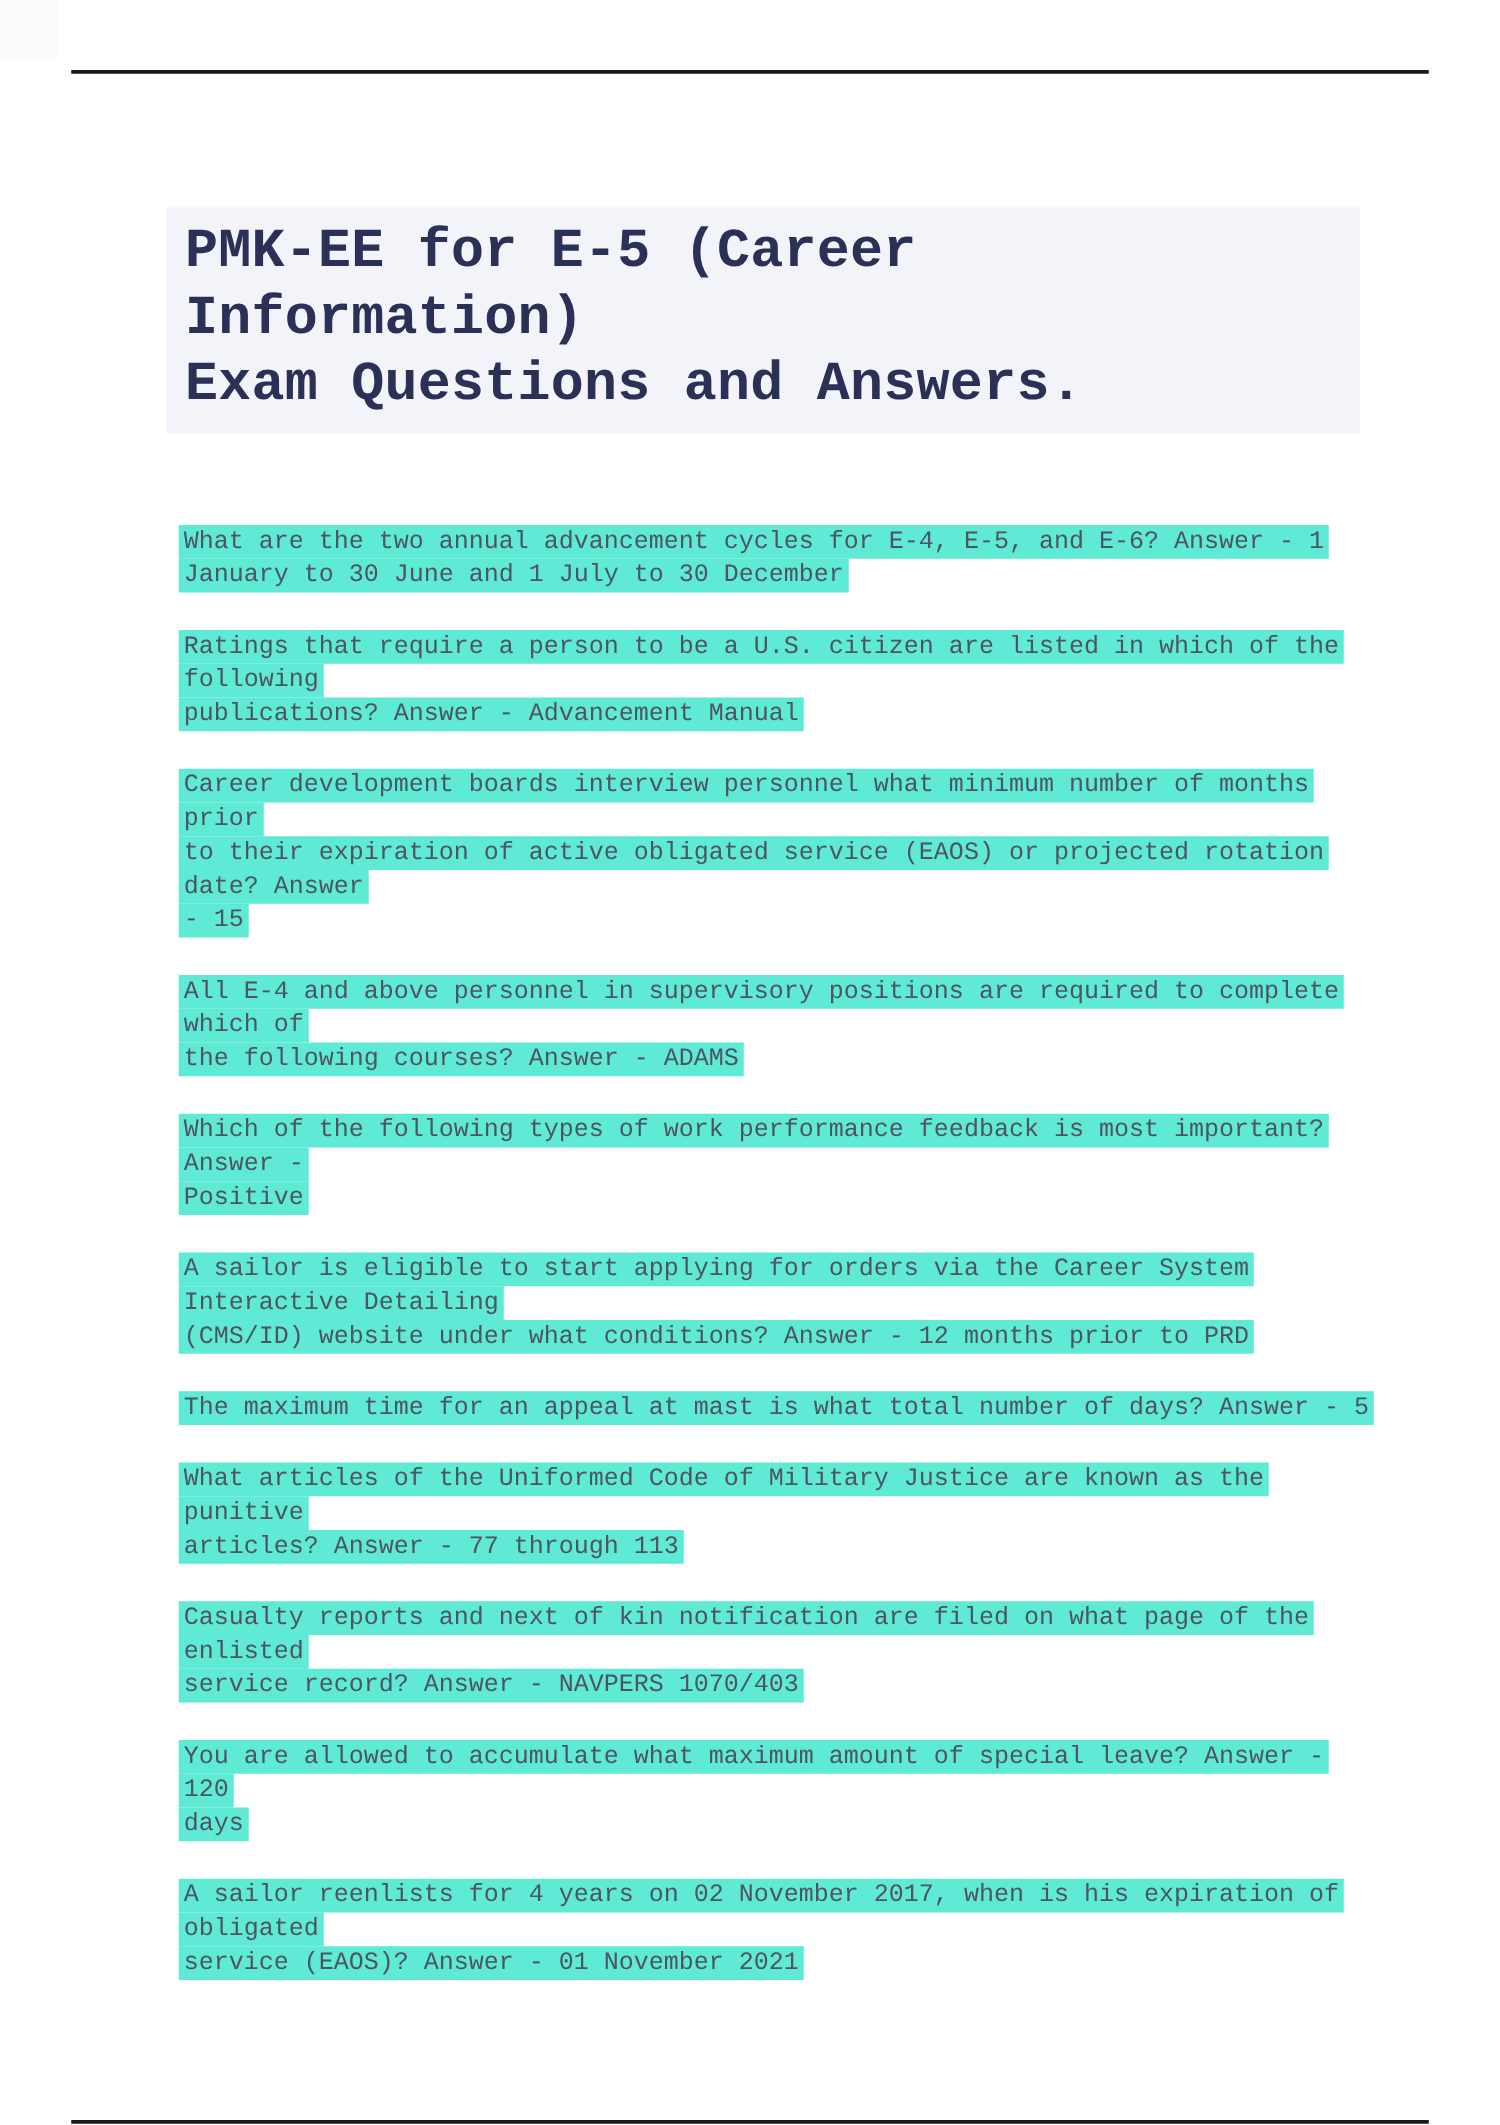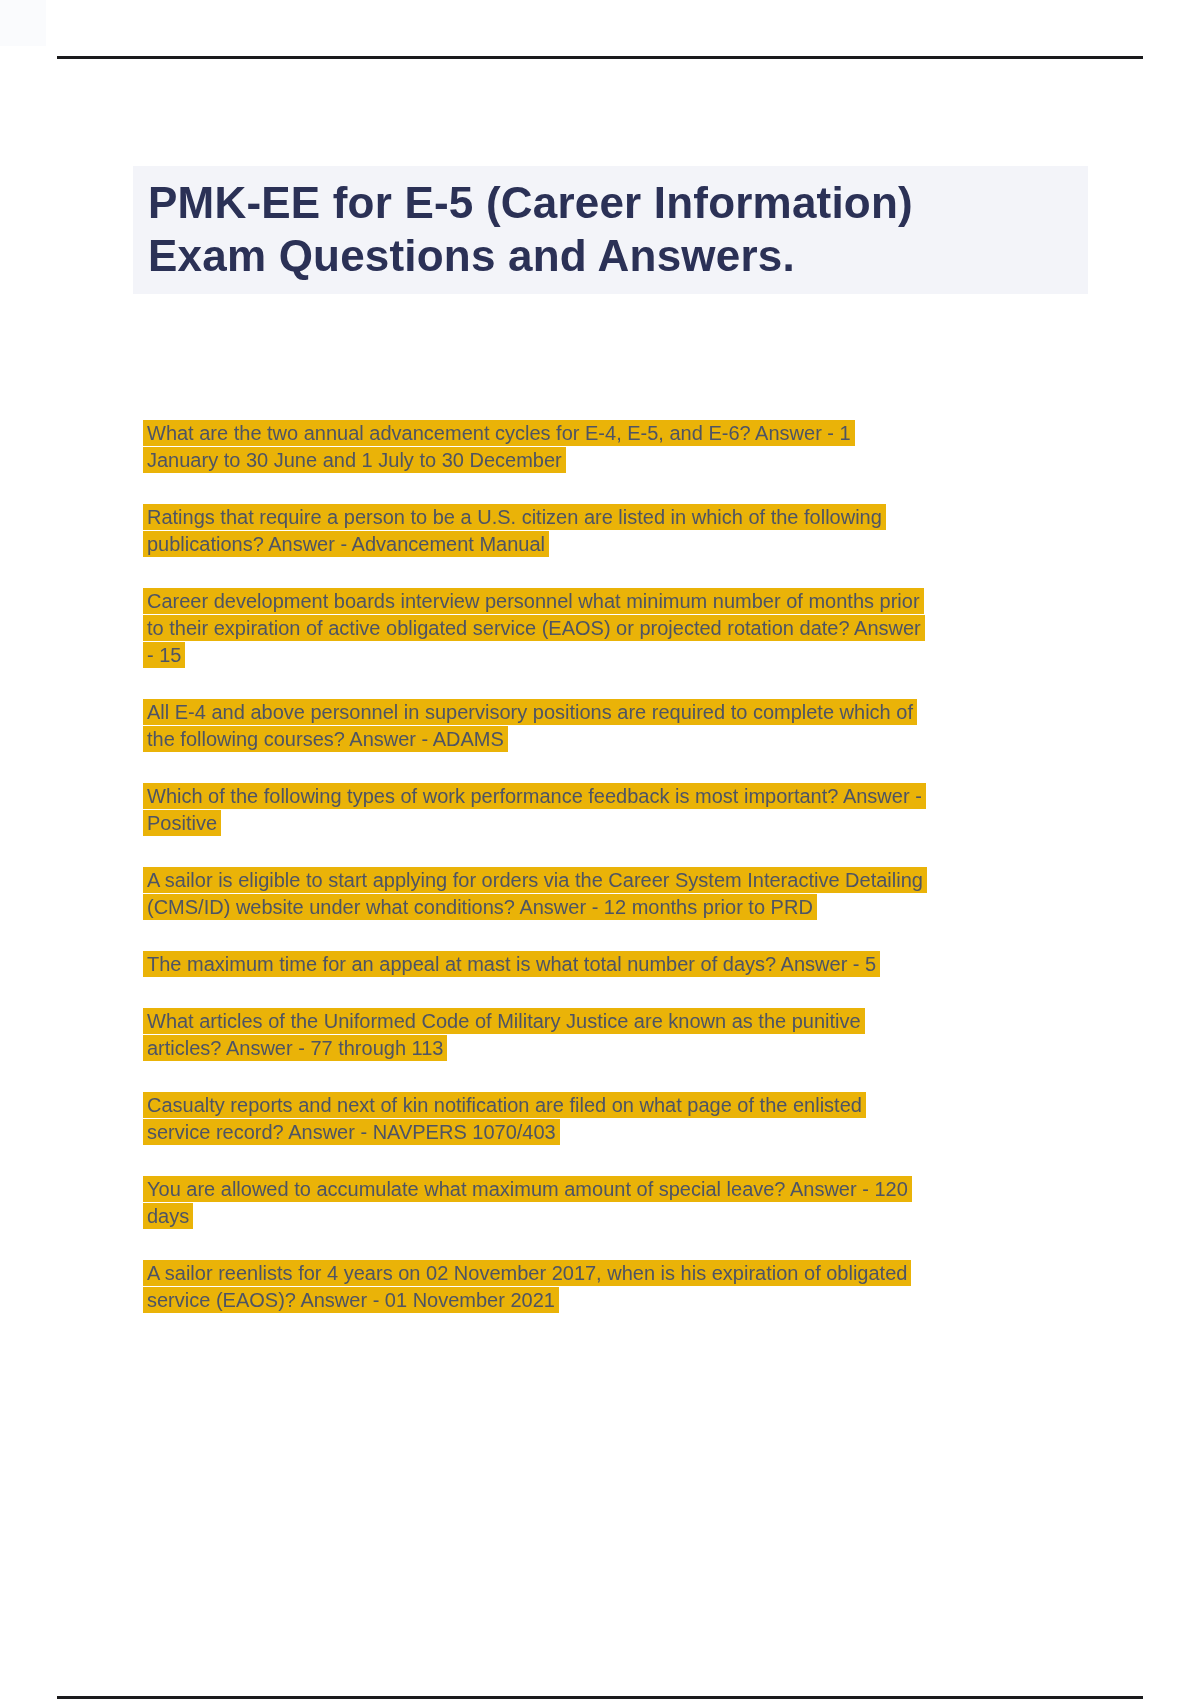--- a/index.html
+++ b/index.html
@@ -1,15 +1,15 @@
 <!DOCTYPE html>
 <html><head>
 <meta charset="utf-8">
 <style>
-  * { margin: 0; padding: 0; box-sizing: border-box; }
+  * { margin: 0; padding: 0; box-sizing: border-box; font-family: Liberation Mono, monospace; }
   html, body { background: #ffffff; }
   .page {
     position: relative;
     width: 1200px;
     height: 1700px;
     background: #ffffff;
     overflow: hidden;
     font-family: "Liberation Sans", "DejaVu Sans", sans-serif;
   }
   .corner-shade {
@@ -48,21 +48,21 @@
     width: 960px;
   }
   .qa {
     margin: 0 0 30px 0;
     font-size: 20px;
     line-height: 27px;
     color: #4e5464;
     white-space: pre-line;
   }
   .hl {
-    background: #eab308;
+    background: #5eead4;
     padding: 2px 4px;
     -webkit-box-decoration-break: clone;
     box-decoration-break: clone;
   }
 </style>
 </head>
 <body>
 
 <div class="page">
   <div class="corner-shade"></div>

